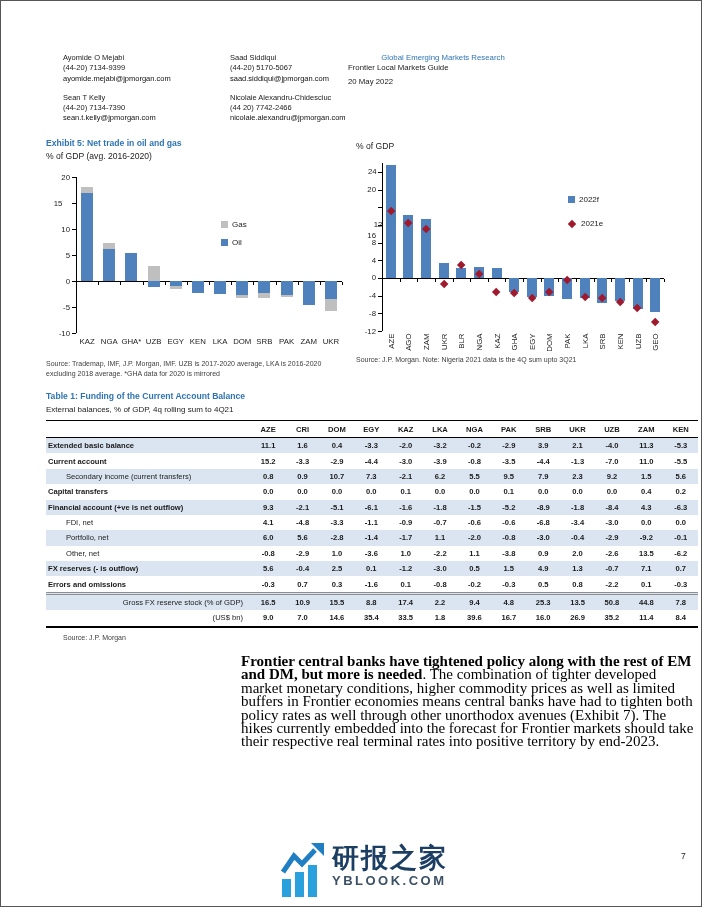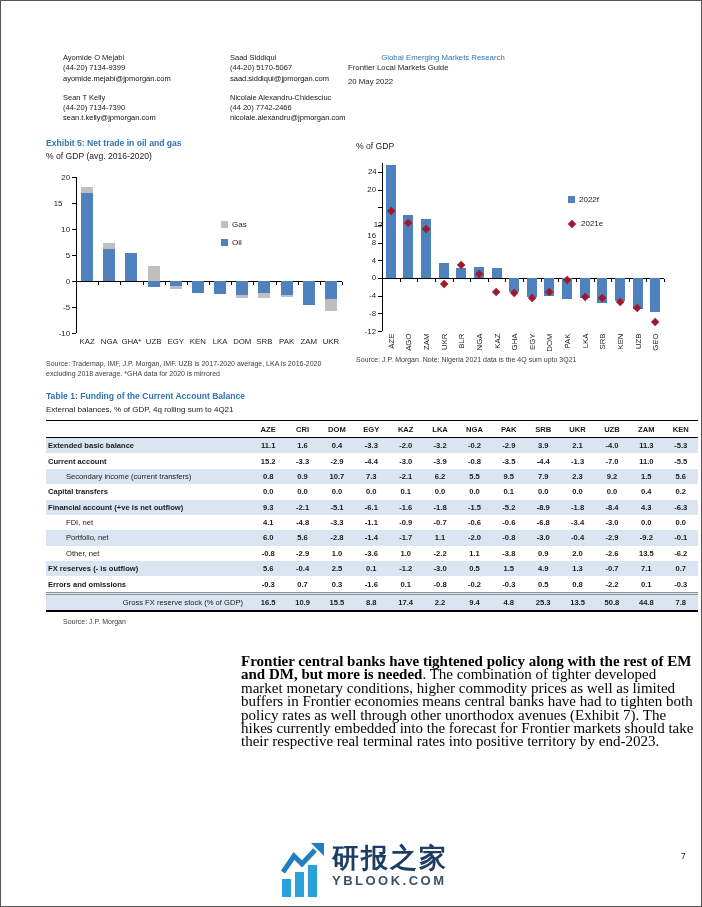--- a/index.html
+++ b/index.html
@@ -478,20 +478,36 @@
             <td>17.4</td>
             <td>2.2</td>
             <td>9.4</td>
             <td>4.8</td>
             <td>25.3</td>
             <td>13.5</td>
             <td>50.8</td>
             <td>44.8</td>
             <td>7.8</td>
           </tr>
+          <tr>
+            <td class="lbl memo">(US$ bn)</td>
+            <td>9.0</td>
+            <td>7.0</td>
+            <td>14.6</td>
+            <td>35.4</td>
+            <td>33.5</td>
+            <td>1.8</td>
+            <td>39.6</td>
+            <td>16.7</td>
+            <td>16.0</td>
+            <td>26.9</td>
+            <td>35.2</td>
+            <td>11.4</td>
+            <td>8.4</td>
+          </tr>
         </tbody>
       </table>
     <div class="tbl-source">Source: J.P. Morgan</div>
   </div>
 
   <div class="para">
     <b>Frontier central banks have tightened policy along with the rest of EM and DM, but more is needed</b><span>. The combination of tighter developed market monetary conditions, higher commodity prices as well as limited buffers in Frontier economies means central banks have had to tighten both policy rates as well through other unorthodox avenues (Exhibit 7). The hikes currently embedded into the forecast for Frontier markets should take their respective real terminal rates into positive territory by end-2023.</span>
   </div>
 
   <div class="watermark">

